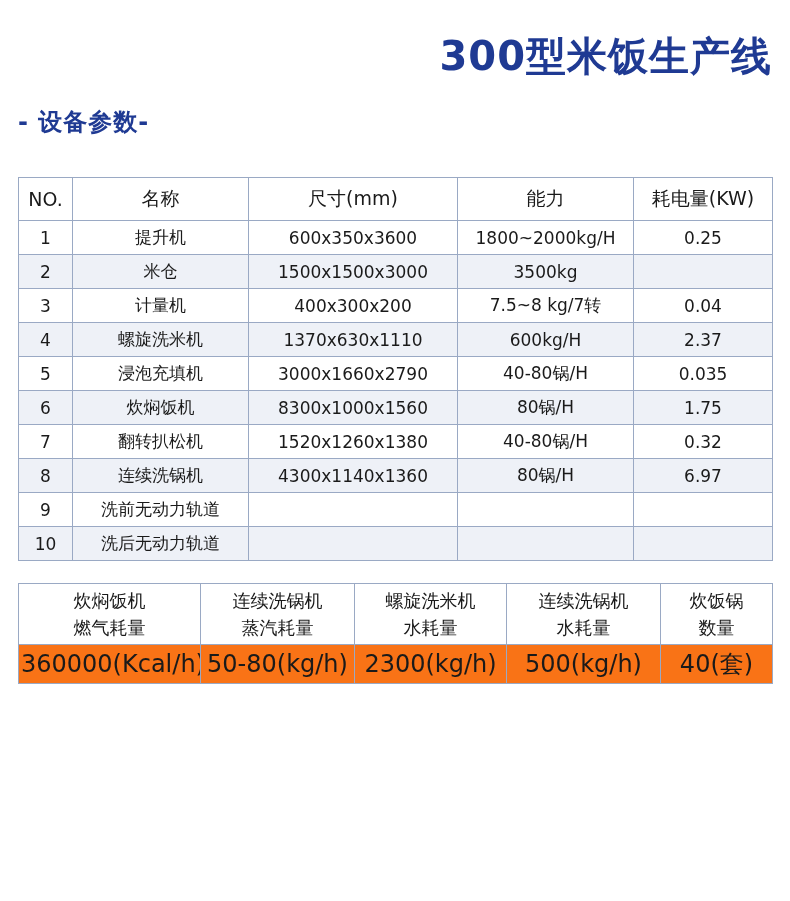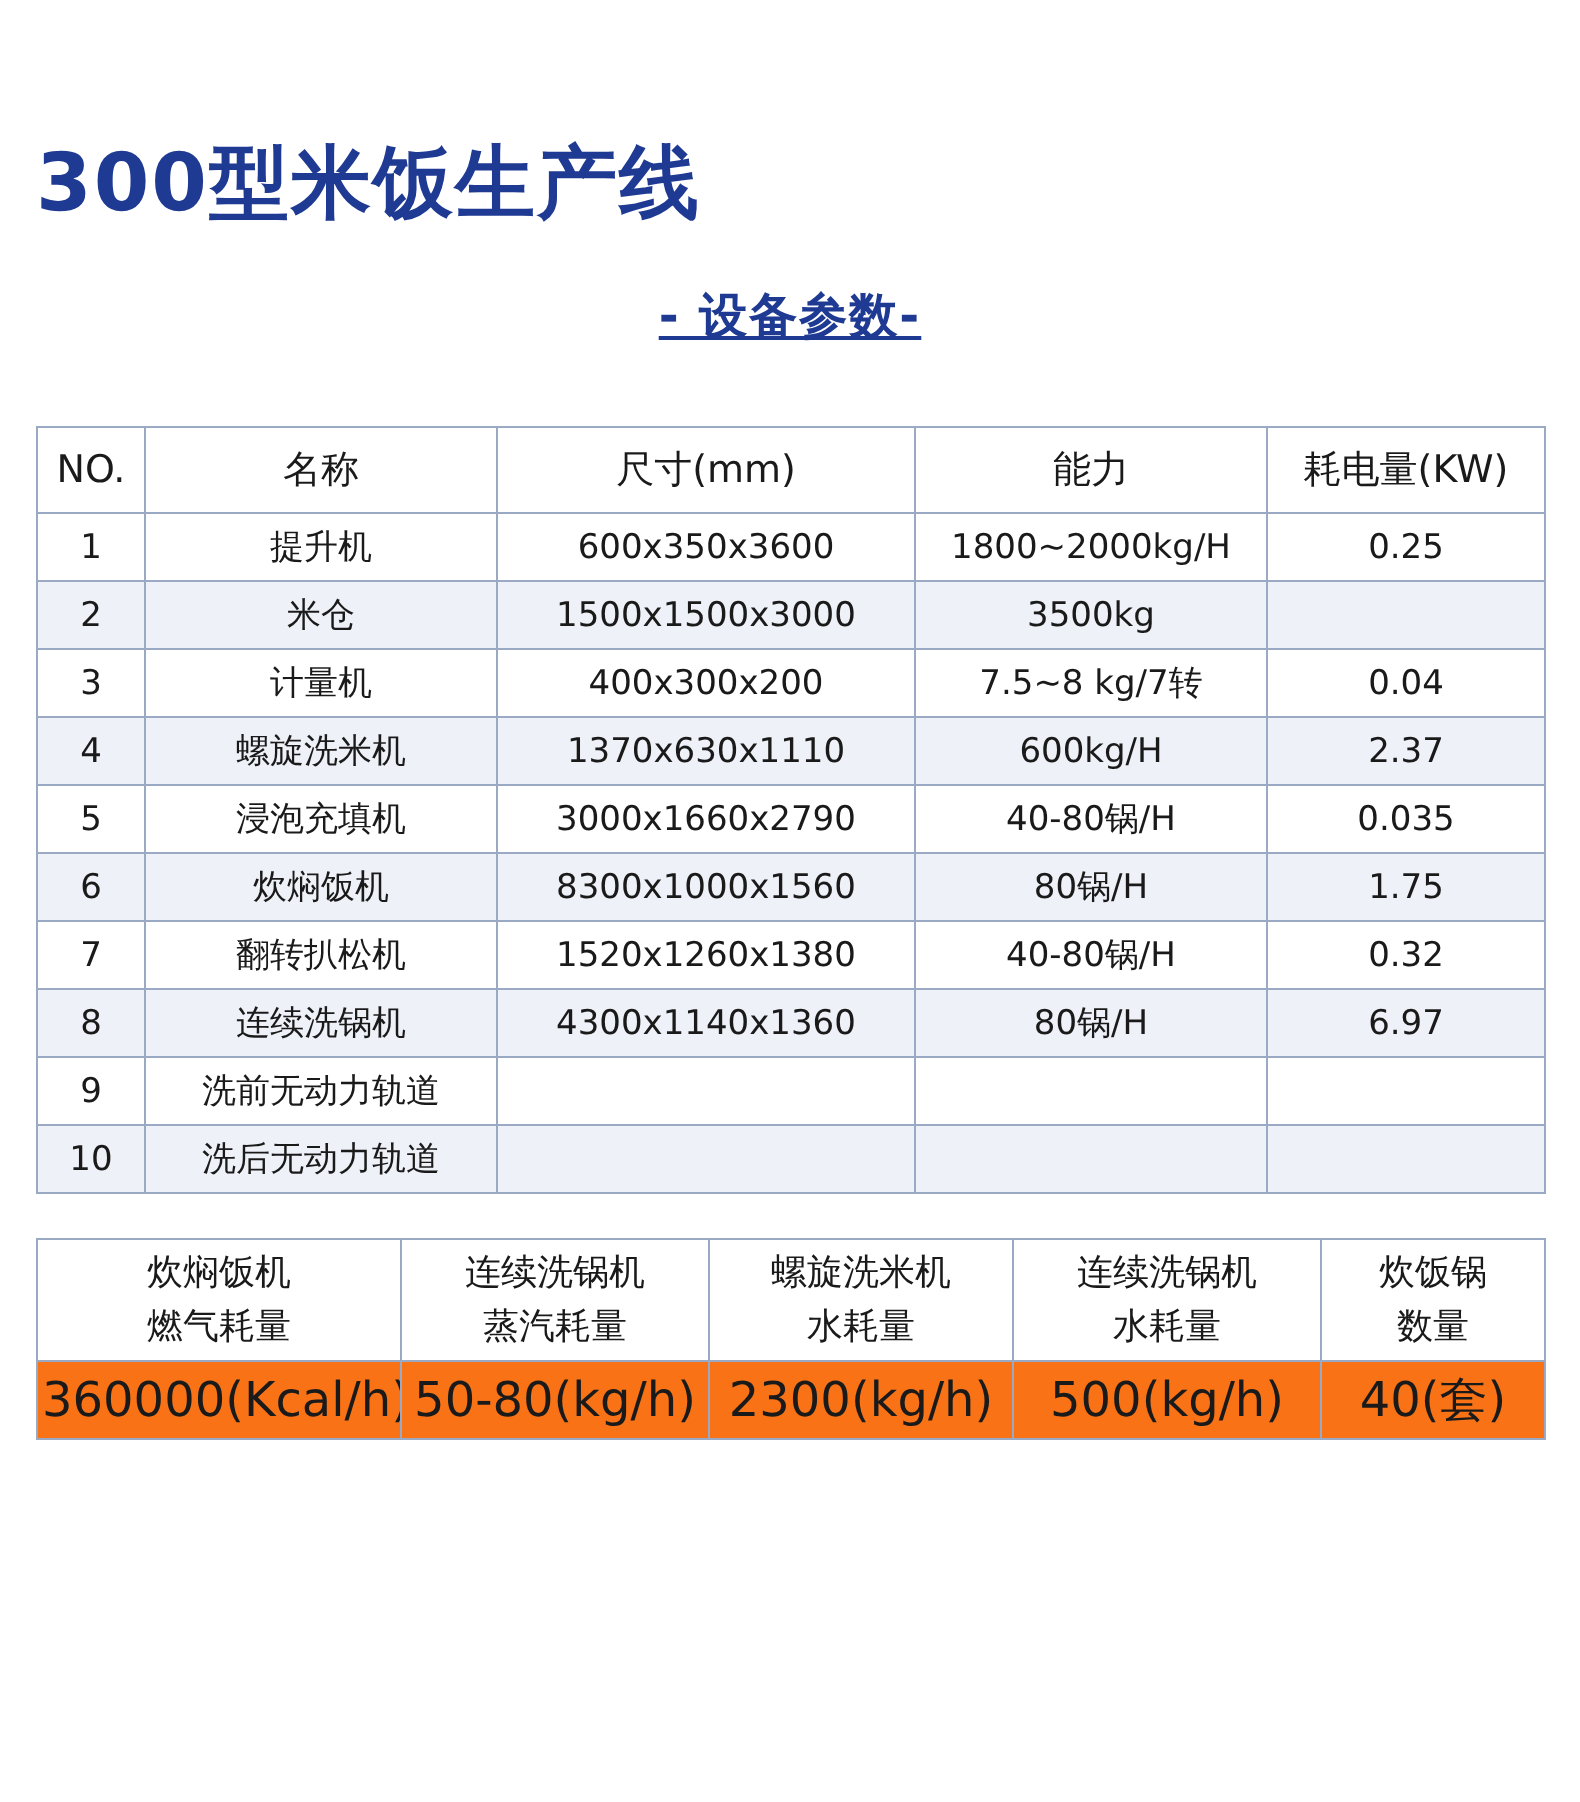--- a/index.html
+++ b/index.html
@@ -15,36 +15,35 @@
     overflow: hidden;
   }
   .page {
     width: 790px;
     height: 901px;
     box-sizing: border-box;
     padding: 0 18px;
     position: relative;
   }
   .title {
-    text-align: left;
+    text-align: right;
     font-size: 40px;
     font-weight: bold;
     color: #1f3a93;
     letter-spacing: 1px;
-    margin-top: 68px;
+    margin-top: 32px;
     line-height: 1.2;
   }
   .subtitle {
-    text-align: center;
+    text-align: left;
     font-size: 24px;
     font-weight: bold;
     color: #1f3a93;
     margin-top: 26px;
     letter-spacing: 1px;
-    text-decoration: underline;
   }
   table {
     border-collapse: collapse;
     width: 754px;
     table-layout: fixed;
     border-radius: 22px;
   }
   .main-table {
     margin-top: 39px;
   }

